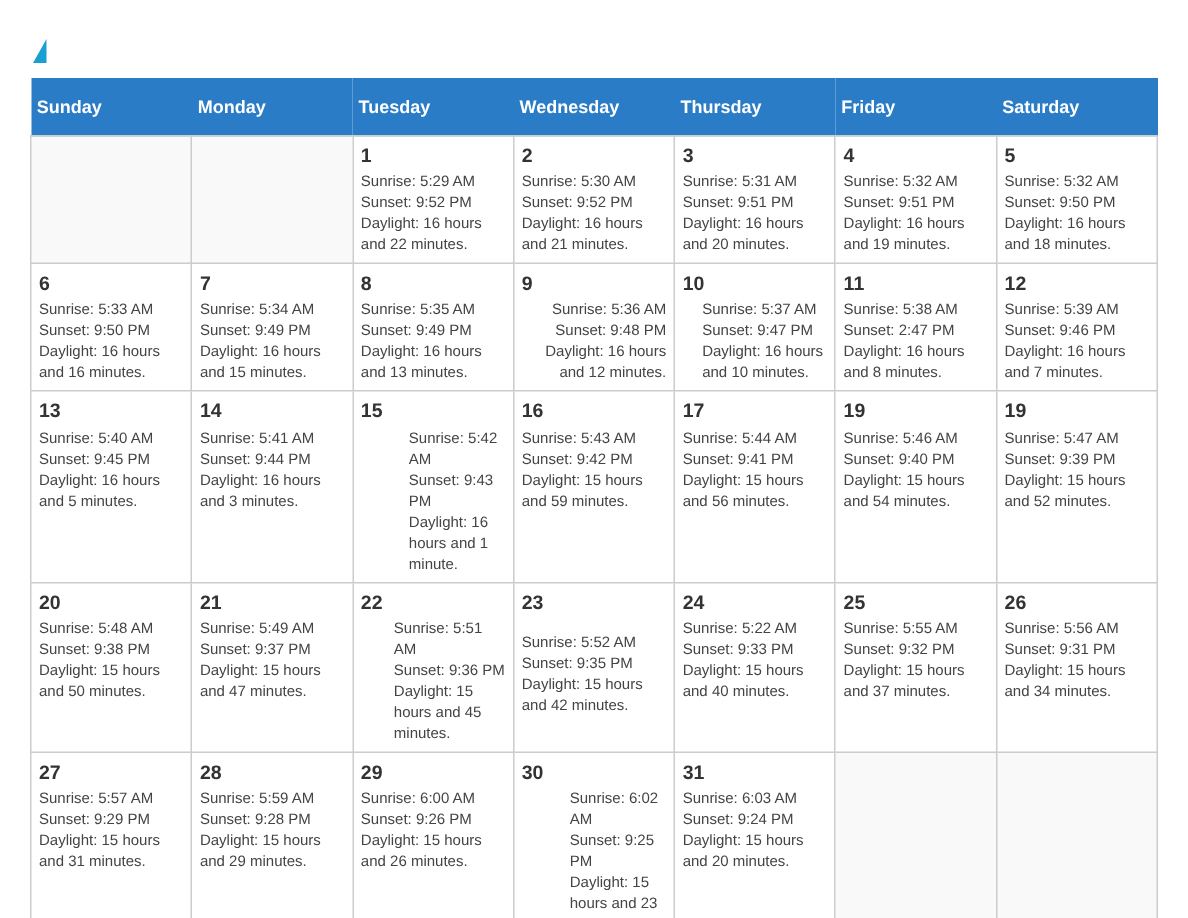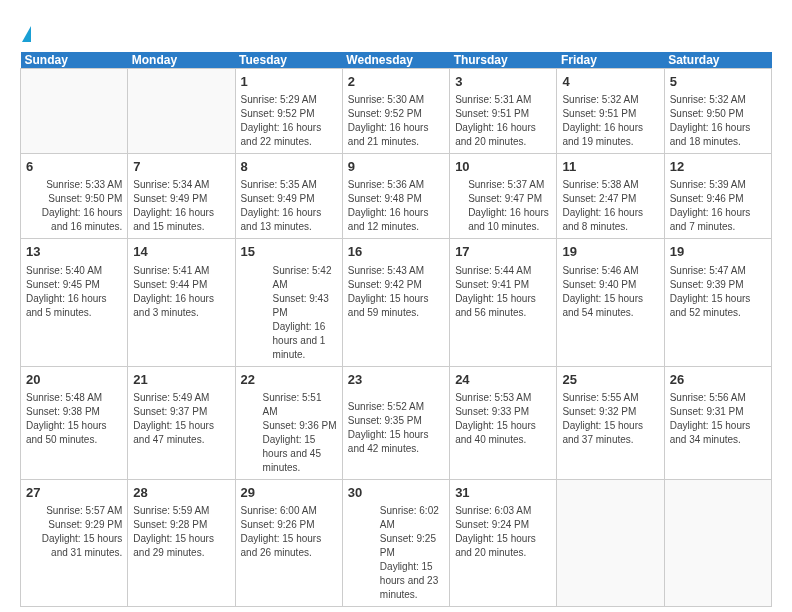--- a/index.html
+++ b/index.html
@@ -42,21 +42,21 @@
       color: #555;
     }
     table {
       width: 100%;
       border-collapse: collapse;
       font-size: 11px;
     }
     th {
       background-color: #2a7cc7;
       color: #fff;
-      padding: 1px 4px;
+      padding: 12px 4px;
       text-align: left;
       font-size: 12px;
       font-weight: bold;
     }
     td {
       border: 1px solid #ccc;
       vertical-align: top;
       padding: 4px 5px;
       width: calc(100% / 7);
       height: 80px;
@@ -148,39 +148,39 @@
         <td>
           <span class="day-num">5</span>
           <div class="day-info" style="white-space: pre-line;">Sunrise: 5:32 AM
 Sunset: 9:50 PM
 Daylight: 16 hours and 18 minutes.</div>
         </td>
       </tr>
       <tr class="row-shaded">
         <td>
           <span class="day-num">6</span>
-          <div class="day-info" style="white-space: pre-line; text-align: right;">Sunrise: 5:33 AM
+          <div class="day-info" style="white-space: pre-line;">Sunrise: 5:33 AM
 Sunset: 9:50 PM
 Daylight: 16 hours and 16 minutes.</div>
         </td>
         <td>
           <span class="day-num">7</span>
           <div class="day-info" style="white-space: pre-line;">Sunrise: 5:34 AM
 Sunset: 9:49 PM
 Daylight: 16 hours and 15 minutes.</div>
         </td>
         <td>
           <span class="day-num">8</span>
           <div class="day-info" style="white-space: pre-line;">Sunrise: 5:35 AM
 Sunset: 9:49 PM
 Daylight: 16 hours and 13 minutes.</div>
         </td>
         <td>
           <span class="day-num">9</span>
-          <div class="day-info" style="white-space: pre-line;">Sunrise: 5:36 AM
+          <div class="day-info" style="white-space: pre-line; text-align: right;">Sunrise: 5:36 AM
 Sunset: 9:48 PM
 Daylight: 16 hours and 12 minutes.</div>
         </td>
         <td>
           <span class="day-num">10</span>
           <div class="day-info" style="white-space: pre-line; margin-left: 13px;">Sunrise: 5:37 AM
 Sunset: 9:47 PM
 Daylight: 16 hours and 10 minutes.</div>
         </td>
         <td>
@@ -260,41 +260,41 @@
 Daylight: 15 hours and 45 minutes.</div>
         </td>
         <td>
           <span class="day-num">23</span>
           <div class="day-info" style="white-space: pre-line; margin-top: 11px;">Sunrise: 5:52 AM
 Sunset: 9:35 PM
 Daylight: 15 hours and 42 minutes.</div>
         </td>
         <td>
           <span class="day-num">24</span>
-          <div class="day-info" style="white-space: pre-line;">Sunrise: 5:53 AM
+          <div class="day-info" style="white-space: pre-line;">Sunrise: 5:22 AM
 Sunset: 9:33 PM
 Daylight: 15 hours and 40 minutes.</div>
         </td>
         <td>
           <span class="day-num">25</span>
           <div class="day-info" style="white-space: pre-line;">Sunrise: 5:55 AM
 Sunset: 9:32 PM
 Daylight: 15 hours and 37 minutes.</div>
         </td>
         <td>
           <span class="day-num">26</span>
           <div class="day-info" style="white-space: pre-line;">Sunrise: 5:56 AM
 Sunset: 9:31 PM
 Daylight: 15 hours and 34 minutes.</div>
         </td>
       </tr>
       <tr>
         <td>
           <span class="day-num">27</span>
-          <div class="day-info" style="white-space: pre-line; text-align: right;">Sunrise: 5:57 AM
+          <div class="day-info" style="white-space: pre-line;">Sunrise: 5:57 AM
 Sunset: 9:29 PM
 Daylight: 15 hours and 31 minutes.</div>
         </td>
         <td>
           <span class="day-num">28</span>
           <div class="day-info" style="white-space: pre-line;">Sunrise: 5:59 AM
 Sunset: 9:28 PM
 Daylight: 15 hours and 29 minutes.</div>
         </td>
         <td>

